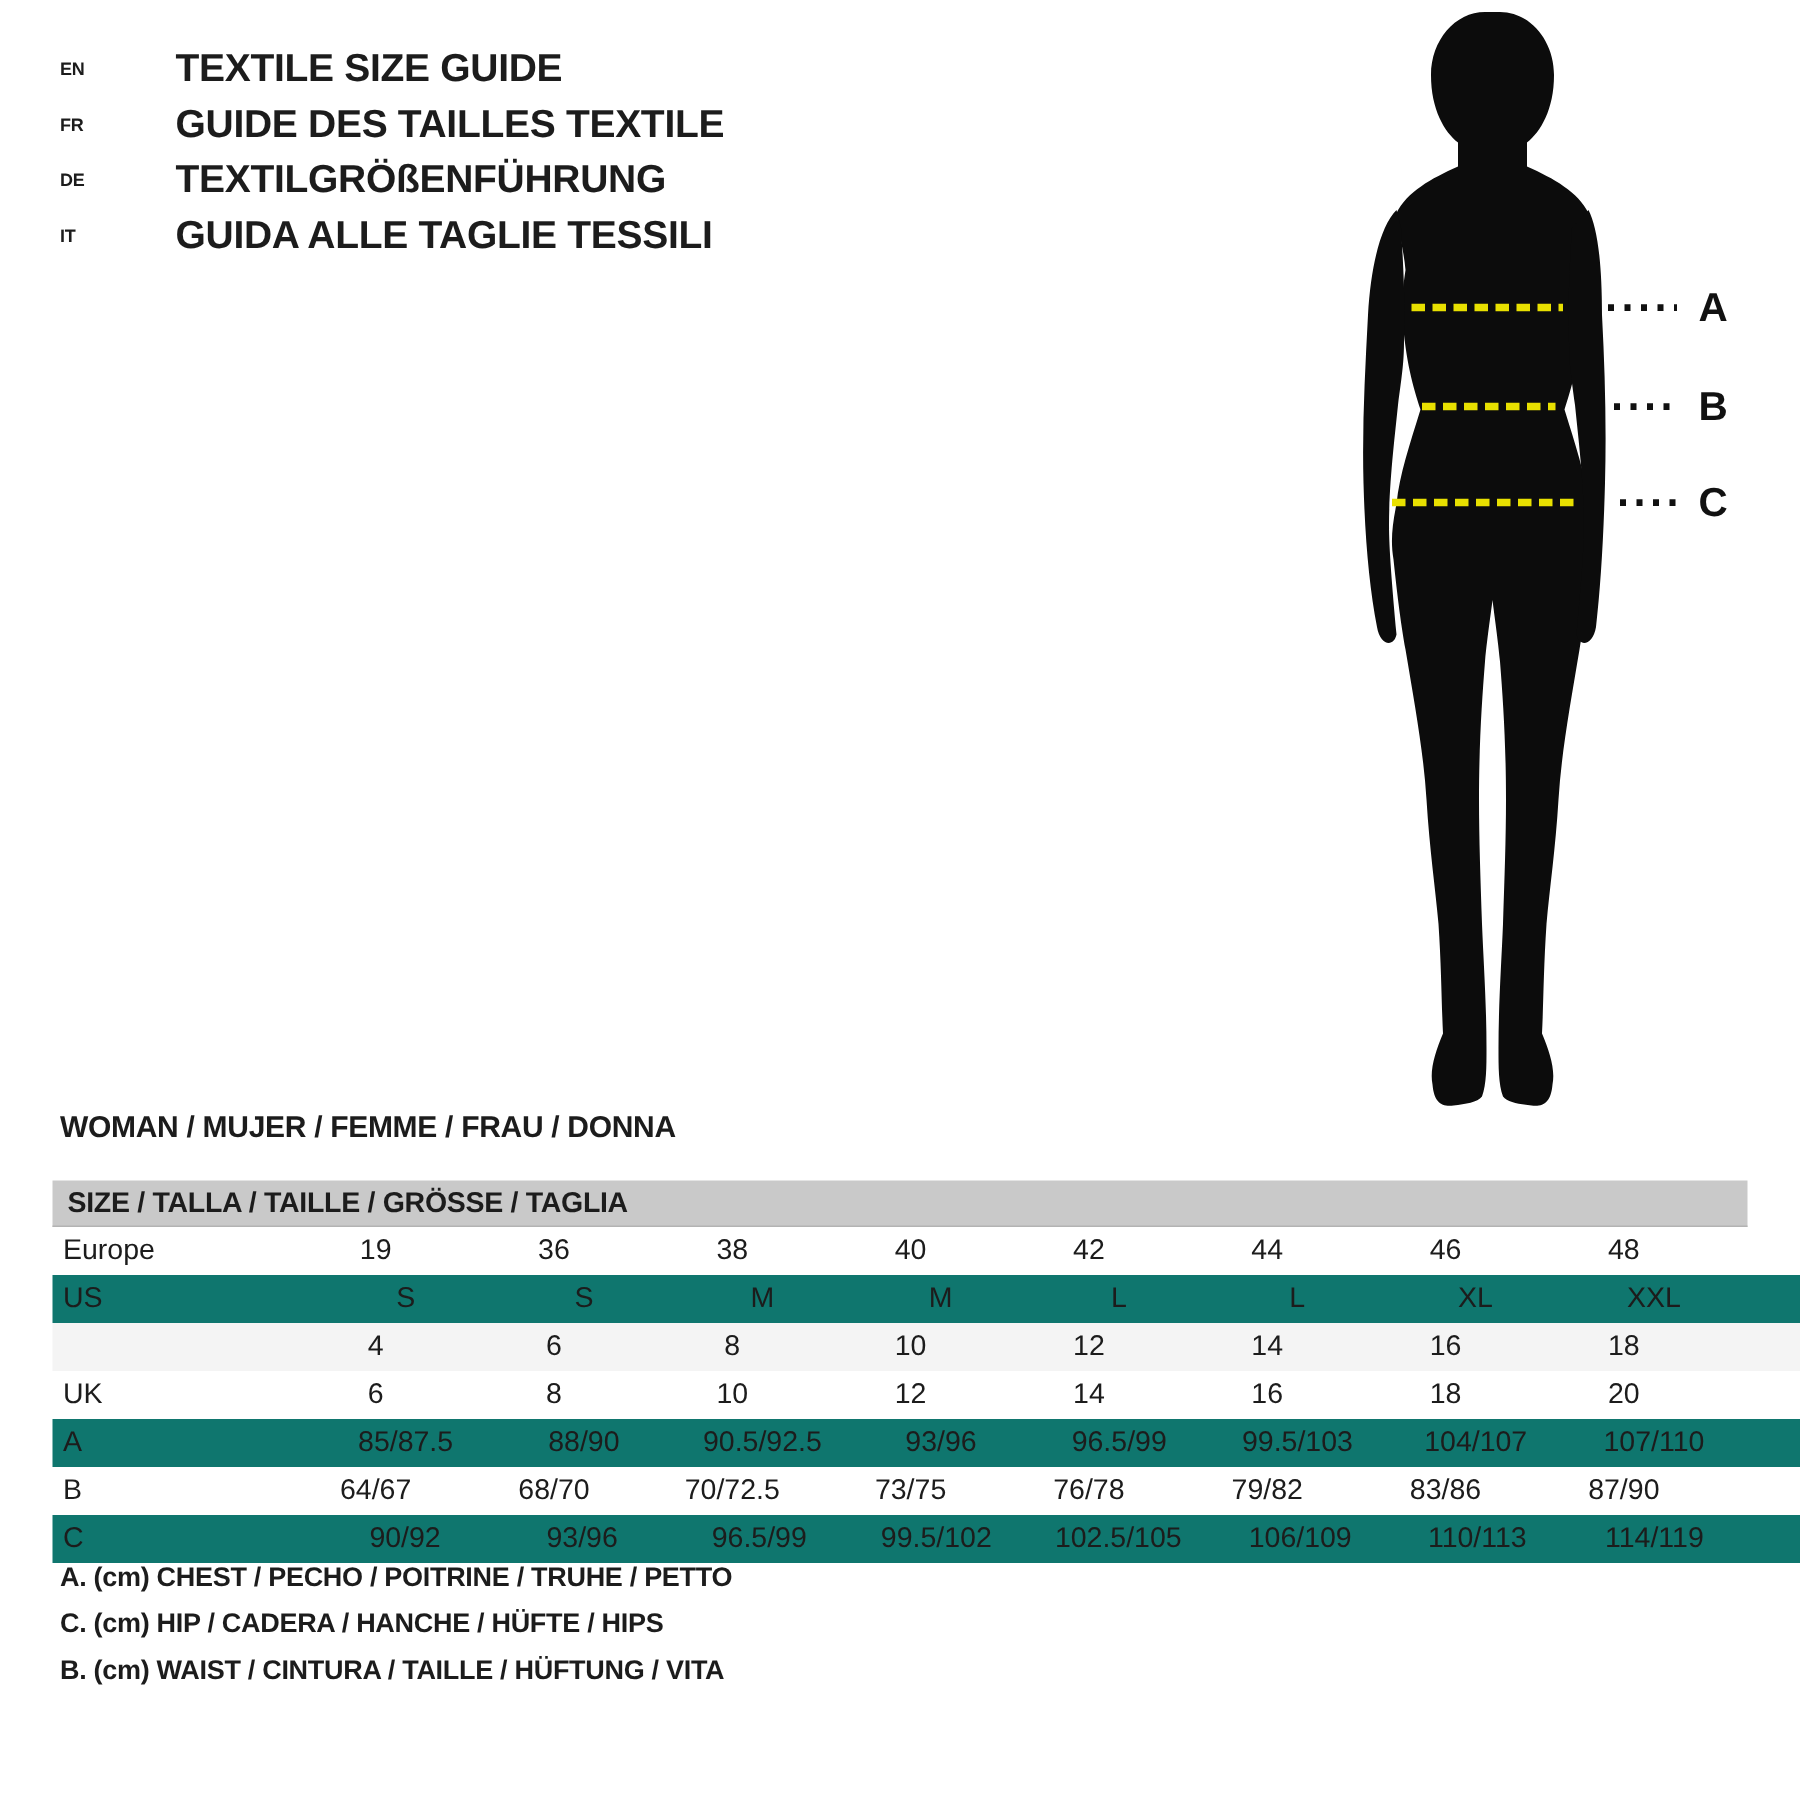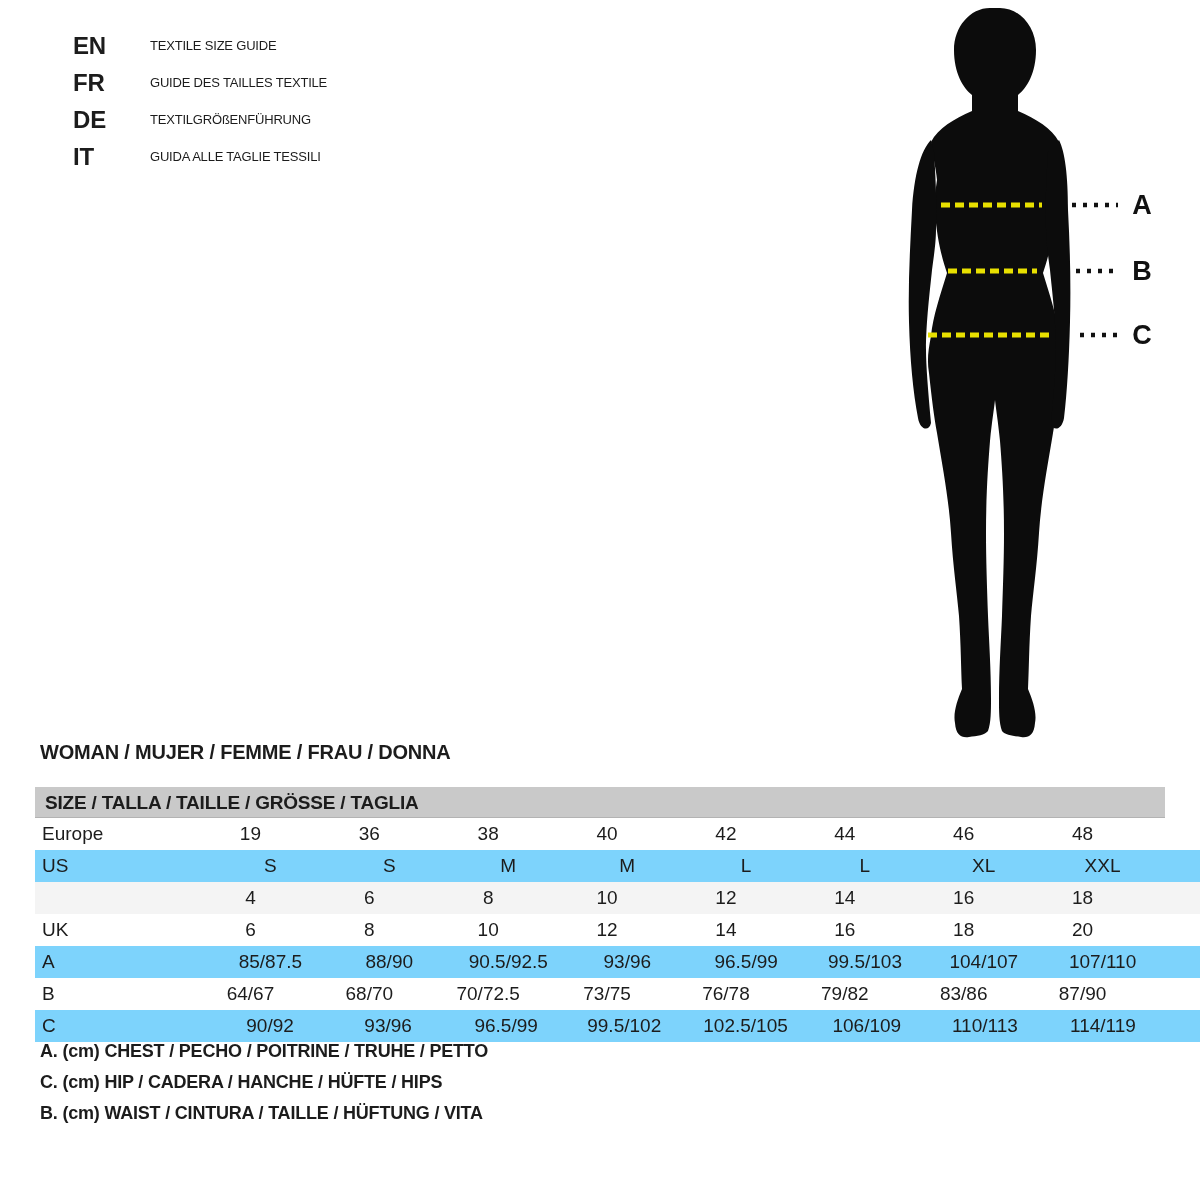--- a/index.html
+++ b/index.html
@@ -3,42 +3,42 @@
 <meta charset="utf-8">
 <style>
   html,body{margin:0;padding:0;background:#ffffff;}
   .canvas{
     position:relative;width:1200px;height:1200px;background:#ffffff;overflow:hidden;
     font-family:"Liberation Sans","DejaVu Sans",sans-serif;color:#1c1c1c;
   }
   
   .languages{position:absolute;left:40px;top:27px;}
   .lang-row{display:flex;height:37px;align-items:center;}
-  .lang-code{width:77px;font-size:24px;font-weight:700;letter-spacing:-0.2px;margin-left:33px;}
-  .lang-text{font-size:13px;font-weight:400;letter-spacing:-0.2px;white-space:nowrap;}
+  .lang-code{width:77px;font-size:12px;font-weight:700;letter-spacing:-0.2px;}
+  .lang-text{font-size:26px;font-weight:700;letter-spacing:-0.2px;white-space:nowrap;}
   
   .figure{position:absolute;left:890px;top:0px;width:310px;height:740px;}
   .measure-label{
     position:absolute;left:1124px;width:36px;height:32px;line-height:32px;
     text-align:center;font-size:27px;font-weight:700;color:#111;
   }
   
   .woman-title{position:absolute;left:40px;top:741px;font-size:20px;font-weight:700;letter-spacing:-0.2px;}
   
   .size-table{position:absolute;left:35px;top:787px;width:1165px;}
   .thead{
     width:1130px;height:31px;line-height:31px;background:#c9c9c9;
     border-bottom:1px solid #b3b3b3;box-sizing:border-box;
     font-size:19px;font-weight:700;padding-left:10px;letter-spacing:-0.2px;
   }
   .trow{display:flex;height:32px;align-items:center;padding-right:58px;font-size:19px;}
   .trow .cell{flex:1;text-align:center;white-space:nowrap;}
   .trow .cell.label{flex:0 0 156px;text-align:left;padding-left:7px;box-sizing:border-box;}
   .bg-white{background:#ffffff;}
-  .bg-gray{background:#7dd3fc;gap:40px;}
+  .bg-gray{background:#0f766e;gap:40px;}
   .bg-gray2{background:#f4f4f4;}
   
   .legend{position:absolute;left:40px;top:1036px;}
   .legend-row{font-size:18px;font-weight:700;line-height:31px;letter-spacing:-0.2px;white-space:nowrap;}
 </style>
 </head>
 <body>
 
 <div class="canvas">
 

